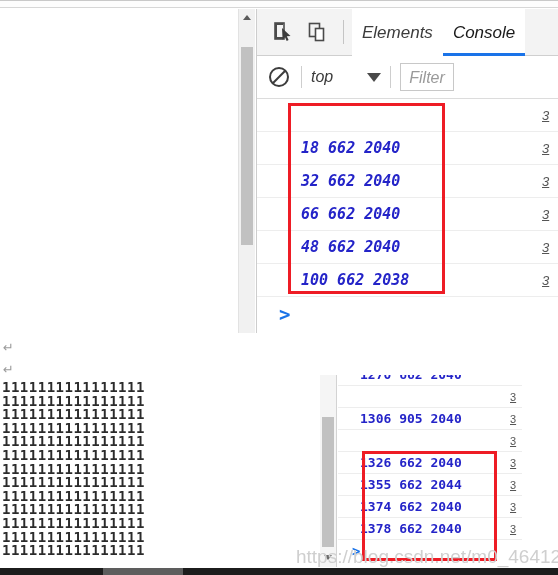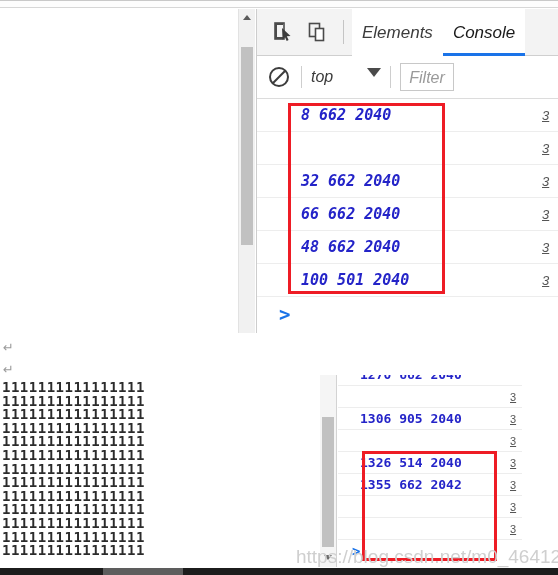--- a/index.html
+++ b/index.html
@@ -148,21 +148,21 @@
   }
   .fb-sep {
     width: 1px; height: 22px;
     background: #cecece;
     margin: 0 9px;
   }
   .ctx-select {
     font-size: 16px;
     color: #3b3b3b;
     display: flex;
-    align-items: flex-start;
+    align-items: center;
     white-space: nowrap;
   }
   .ctx-caret {
     margin-left: 34px;
     width: 0; height: 0;
     border-left: 7px solid transparent;
     border-right: 7px solid transparent;
     border-top: 9px solid #4a4a4a;
   }
   .filter-box {
@@ -445,40 +445,40 @@
       <div class="ctx-select">
         <span>top</span>
         <span class="ctx-caret"></span>
       </div>
       <div class="fb-sep"></div>
       <div class="filter-box">Filter</div>
     </div>
 
     <div class="console-list">
       <div class="console-row">
-        <span>8 662 2040</span>
         <span class="src-link">3</span>
       </div>
       <div class="console-row">
+        <span>18 662 2040</span>
         <span class="src-link">3</span>
       </div>
       <div class="console-row">
         <span>32 662 2040</span>
         <span class="src-link">3</span>
       </div>
       <div class="console-row">
         <span>66 662 2040</span>
         <span class="src-link">3</span>
       </div>
       <div class="console-row">
         <span>48 662 2040</span>
         <span class="src-link">3</span>
       </div>
       <div class="console-row">
-        <span>100 501 2040</span>
+        <span>100 662 2038</span>
         <span class="src-link">3</span>
       </div>
       <div class="prompt-row">&gt;</div>
     </div>
 
   </div>
 
   <div class="red-box" id="red-box-top"></div>
 </div>
 
@@ -521,31 +521,33 @@
         <span class="src-link2">3</span>
       </div>
       <div class="console-row2">
         <span>1306 905 2040</span>
         <span class="src-link2">3</span>
       </div>
       <div class="console-row2">
         <span class="src-link2">3</span>
       </div>
       <div class="console-row2">
-        <span>1326 514 2040</span>
-        <span class="src-link2">3</span>
-      </div>
-      <div class="console-row2">
-        <span>1355 662 2042</span>
-        <span class="src-link2">3</span>
-      </div>
-      <div class="console-row2">
-        <span class="src-link2">3</span>
-      </div>
-      <div class="console-row2">
+        <span>1326 662 2040</span>
+        <span class="src-link2">3</span>
+      </div>
+      <div class="console-row2">
+        <span>1355 662 2044</span>
+        <span class="src-link2">3</span>
+      </div>
+      <div class="console-row2">
+        <span>1374 662 2040</span>
+        <span class="src-link2">3</span>
+      </div>
+      <div class="console-row2">
+        <span>1378 662 2040</span>
         <span class="src-link2">3</span>
       </div>
       <div class="prompt-row2">&gt;</div>
     </div>
   </div>
 
   <div id="bottom-strip">
     <div class="seg-light"></div>
   </div>
 </div>

